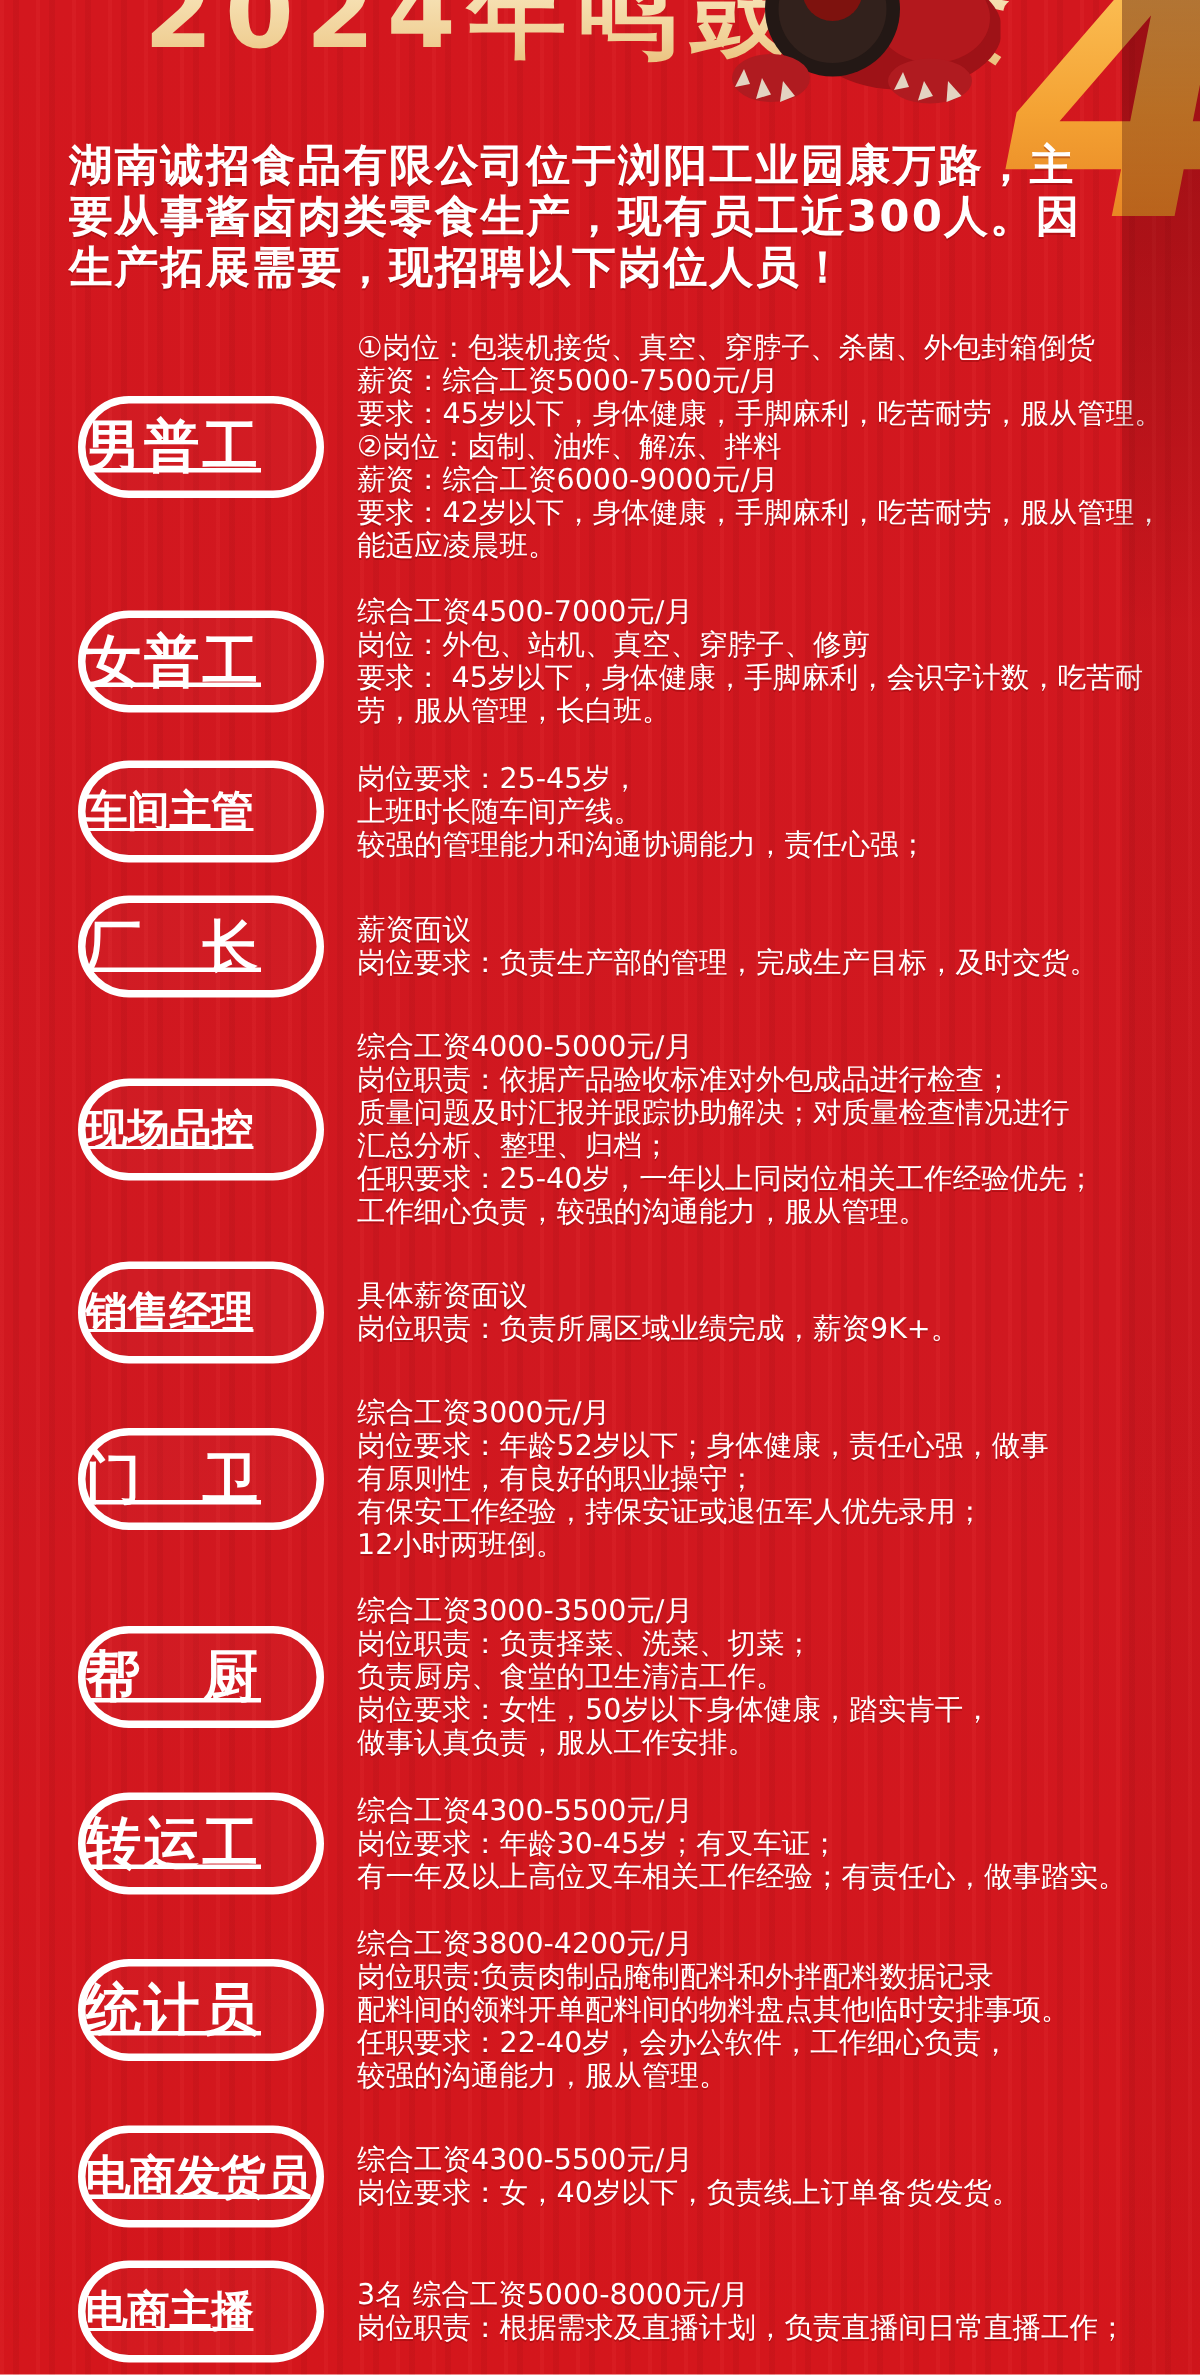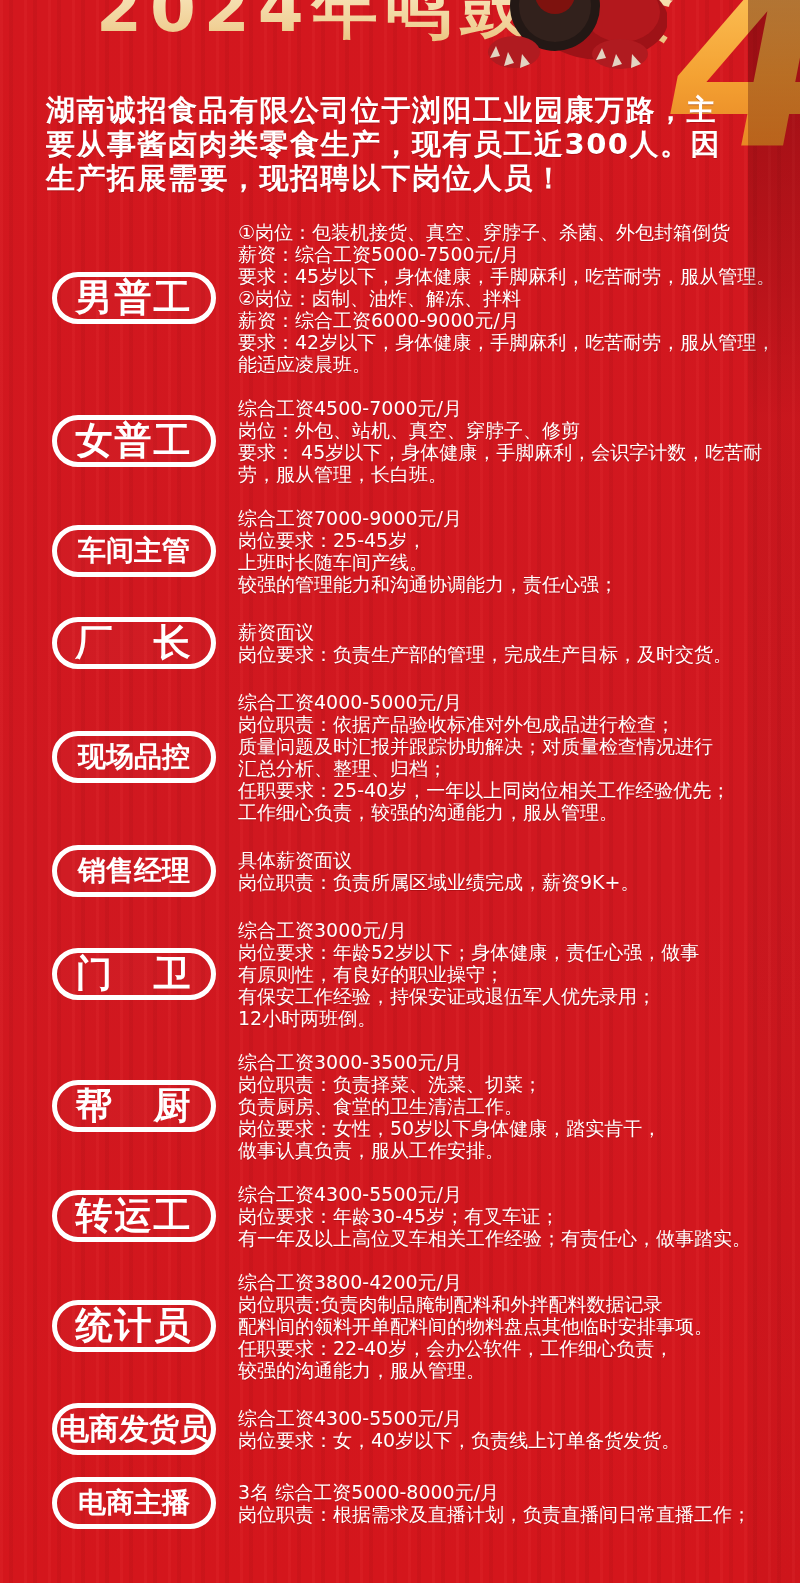--- a/index.html
+++ b/index.html
@@ -41,25 +41,26 @@
     position:relative;
     padding:93px 44px 0 46px;
     font-size:29px;font-weight:900;line-height:34px;letter-spacing:1.5px;
   }
   .intro .intro-line{white-space:nowrap;text-shadow:0 1px 0 rgba(120,0,0,0.35);}
   
   .sections{position:relative;margin-top:26px;padding:0 34px 0 52px;}
   .section{display:flex;align-items:center;gap:22px;margin-bottom:22px;}
   .pill{
     flex:0 0 auto;box-sizing:border-box;
-    width:164px;height:52px;
+    width:164px;height:68px;
     border:5px solid #ffffff;border-radius:44px;
-    display:flex;align-items:center;justify-content:center;
+    display:flex;align-items:center;
     font-weight:900;color:#ffffff;white-space:nowrap;
     background:rgba(255,255,255,0.02);
+    text-decoration:underline;
   }
   .pill .t3{font-size:37px;letter-spacing:2px;}
   .pill .t4{font-size:28px;letter-spacing:0px;}
   .pill .t5{font-size:30px;letter-spacing:0px;}
   .details{flex:1 1 auto;}
   .details .line{
     font-size:19px;font-weight:400;line-height:22px;white-space:nowrap;
     text-shadow:0 1px 0 rgba(110,0,0,0.3);
   }
 </style>
@@ -127,21 +128,20 @@
           <div class="line">岗位：外包、站机、真空、穿脖子、修剪</div>
           <div class="line">要求： 45岁以下，身体健康，手脚麻利，会识字计数，吃苦耐</div>
           <div class="line">劳，服从管理，长白班。</div>
         </div>
   </div>
       <div class="section">
     <div class="pill">
       <span class="t4">车间主管</span>
     </div>
     <div class="details">
-          <div class="line">综合工资7000-9000元/月</div>
           <div class="line">岗位要求：25-45岁，</div>
           <div class="line">上班时长随车间产线。</div>
           <div class="line">较强的管理能力和沟通协调能力，责任心强；</div>
         </div>
   </div>
       <div class="section">
     <div class="pill">
       <span class="t3">厂　长</span>
     </div>
     <div class="details">

